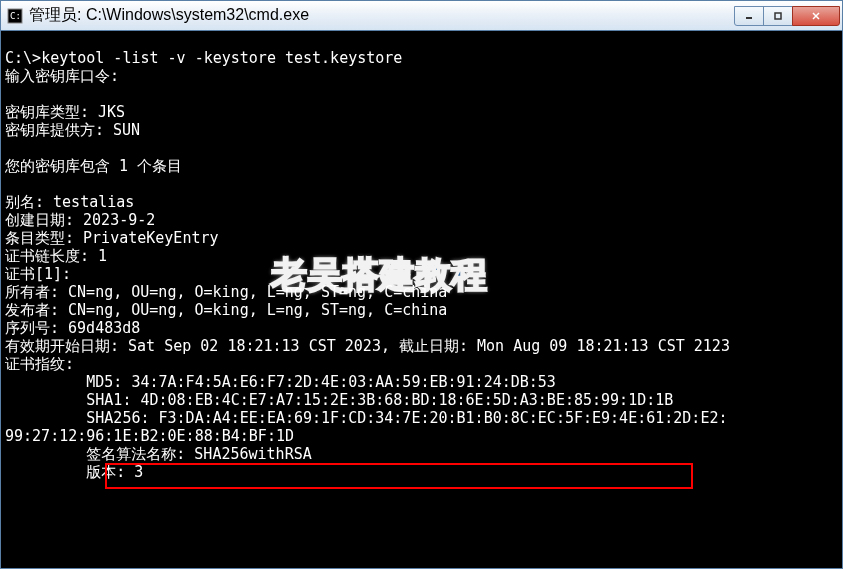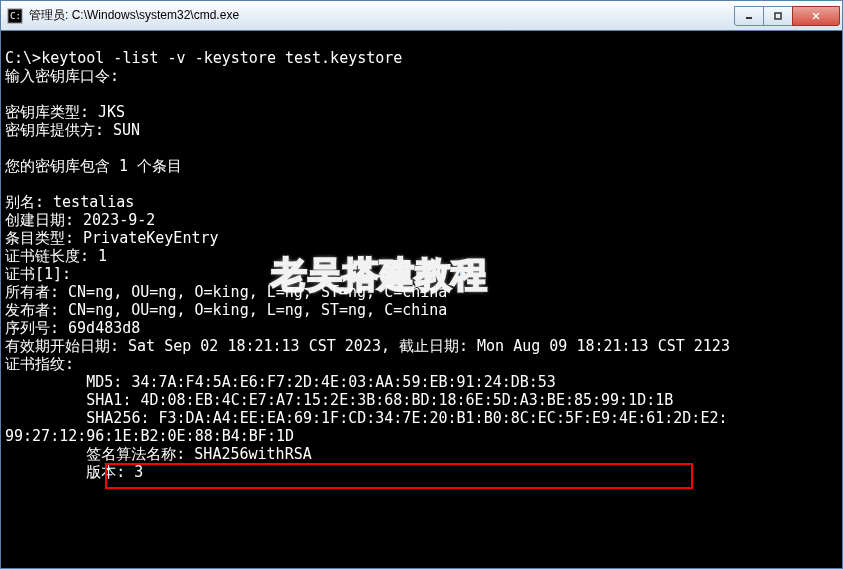--- a/index.html
+++ b/index.html
@@ -29,21 +29,21 @@
     .titlebar-icon {
       width: 16px;
       height: 16px;
       margin-right: 6px;
       display: inline-flex;
       align-items: center;
       justify-content: center;
     }
     .titlebar-title {
       flex: 1;
-      font-size: 12px;
+      font-size: 16px;
       color: #000;
       white-space: nowrap;
       overflow: hidden;
     }
     .window-controls {
       display: flex;
       gap: 0;
     }
     .win-btn {
       width: 30px;

